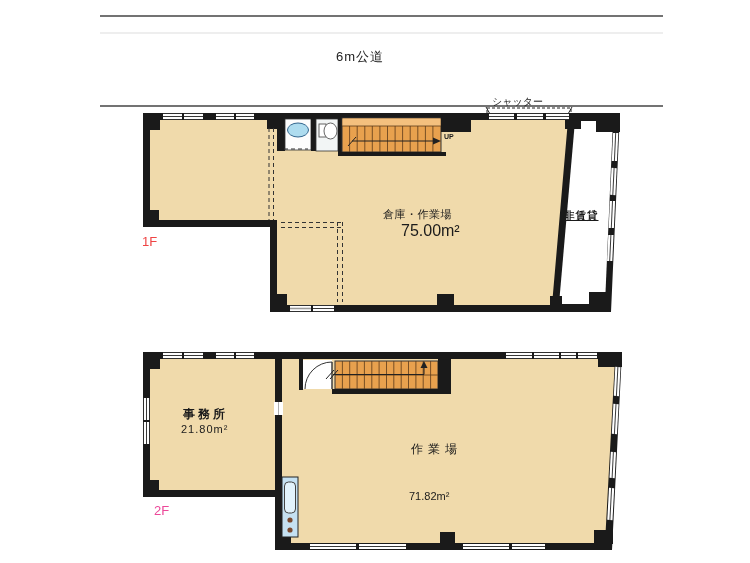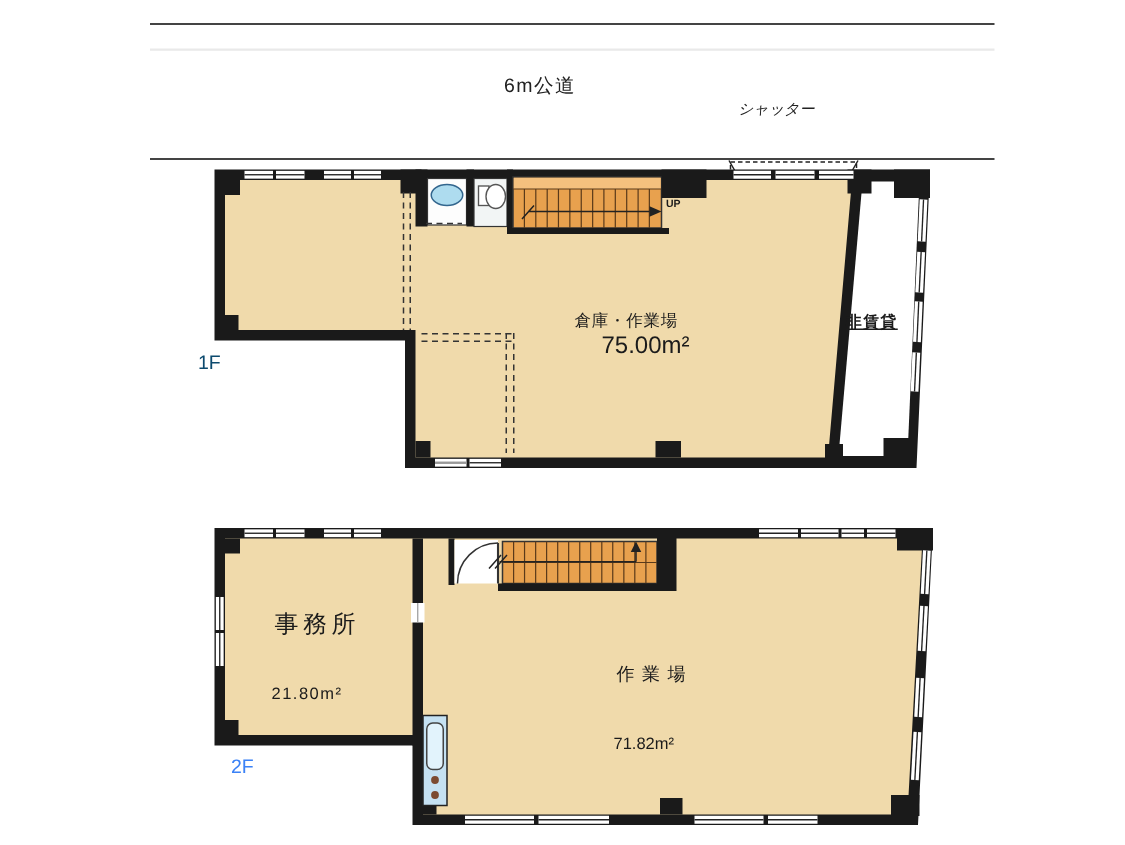--- a/index.html
+++ b/index.html
@@ -1,31 +1,31 @@
 <!DOCTYPE html>
 <html><head>
 <meta charset="utf-8">
 <style>
   html,body{margin:0;padding:0;background:#fff;}
   .page{position:relative;width:724px;height:563px;background:#ffffff;overflow:hidden;
         font-family:"Liberation Sans","DejaVu Sans",sans-serif;color:#1b1b1b;}
   .plan-svg{position:absolute;left:0;top:0;}
   .lbl{position:absolute;white-space:pre;line-height:1.1;}
   .road-lbl{left:336px;top:50px;font-size:13px;letter-spacing:1px;color:#222;}
-  .shutter-lbl{left:492px;top:68px;font-size:10px;color:#222;font-style:italic;}
+  .shutter-lbl{left:492px;top:96px;font-size:10px;color:#222;}
   .r1-name{left:383px;top:208px;font-size:11px;font-weight:normal;letter-spacing:.5px;}
   .r1-area{left:401px;top:222px;font-size:16px;}
   .nonrental-lbl{left:564px;top:210px;font-size:10.5px;font-weight:bold;letter-spacing:1px;text-decoration:underline;}
-  .f1-lbl{left:132px;top:235px;font-size:13px;color:#0c4a6e;}
+  .f1-lbl{left:142px;top:235px;font-size:13px;color:#ef4444;}
   .up-lbl{left:444px;top:133px;font-size:7px;font-weight:bold;}
-  .office-name{left:183px;top:408px;font-size:16px;font-weight:normal;letter-spacing:3px;}
-  .office-area{left:181px;top:423px;font-size:11px;letter-spacing:1px;margin-top:34px;}
+  .office-name{left:183px;top:408px;font-size:12px;font-weight:bold;letter-spacing:3px;}
+  .office-area{left:181px;top:423px;font-size:11px;letter-spacing:1px;}
   .ws-name{left:411px;top:443px;font-size:12px;font-weight:normal;letter-spacing:5px;}
   .ws-area{left:409px;top:458px;font-size:11px;margin-top:32px;}
-  .f2-lbl{left:154px;top:504px;font-size:13px;color:#3b82f6;}
+  .f2-lbl{left:154px;top:504px;font-size:13px;color:#ec4899;}
 </style>
 </head>
 <body>
 
 <div class="page">
 
 <svg class="plan-svg" width="750" height="563" viewBox="0 0 750 563">
 
   <g>
     <line x1="100" y1="16" x2="663" y2="16" stroke="#444" stroke-width="1.4"></line>

